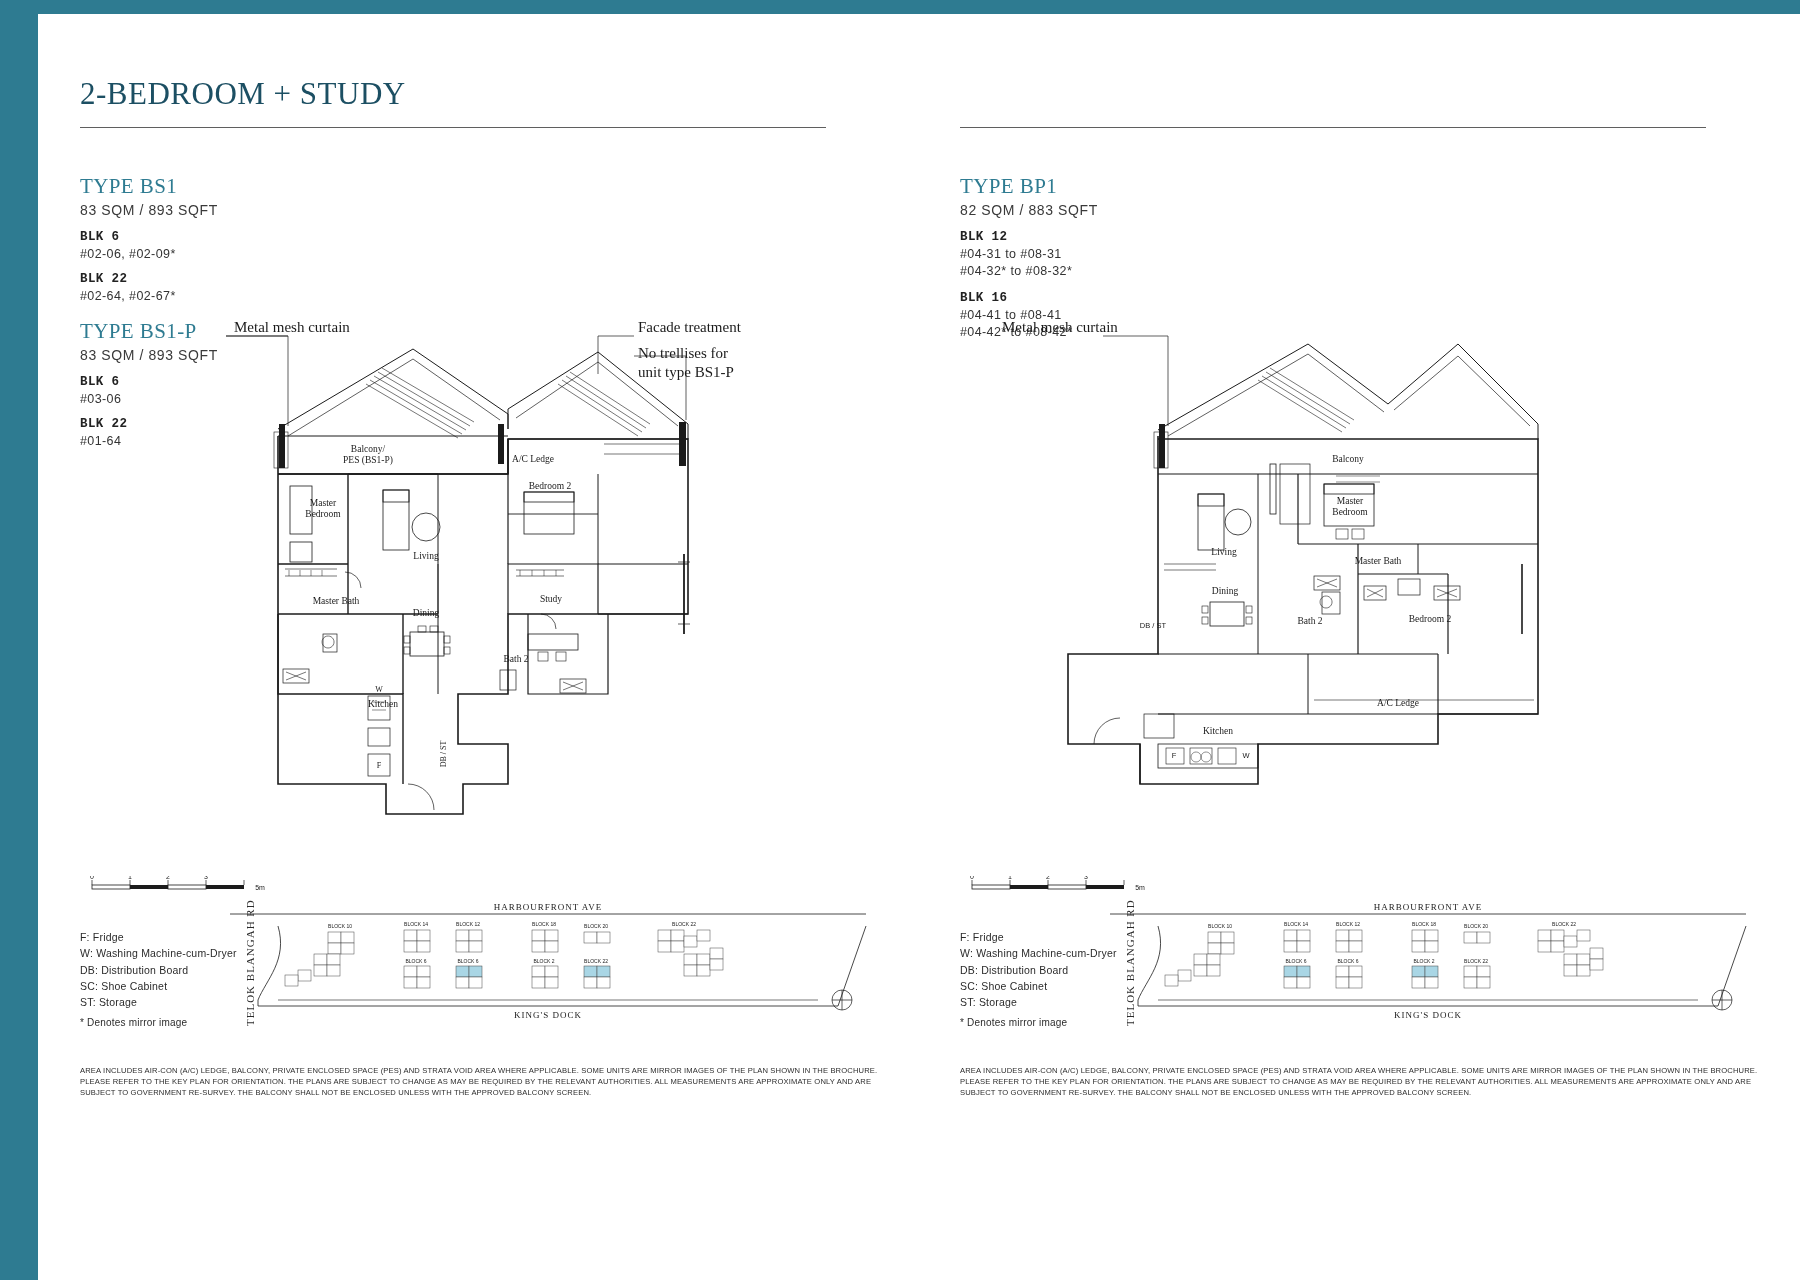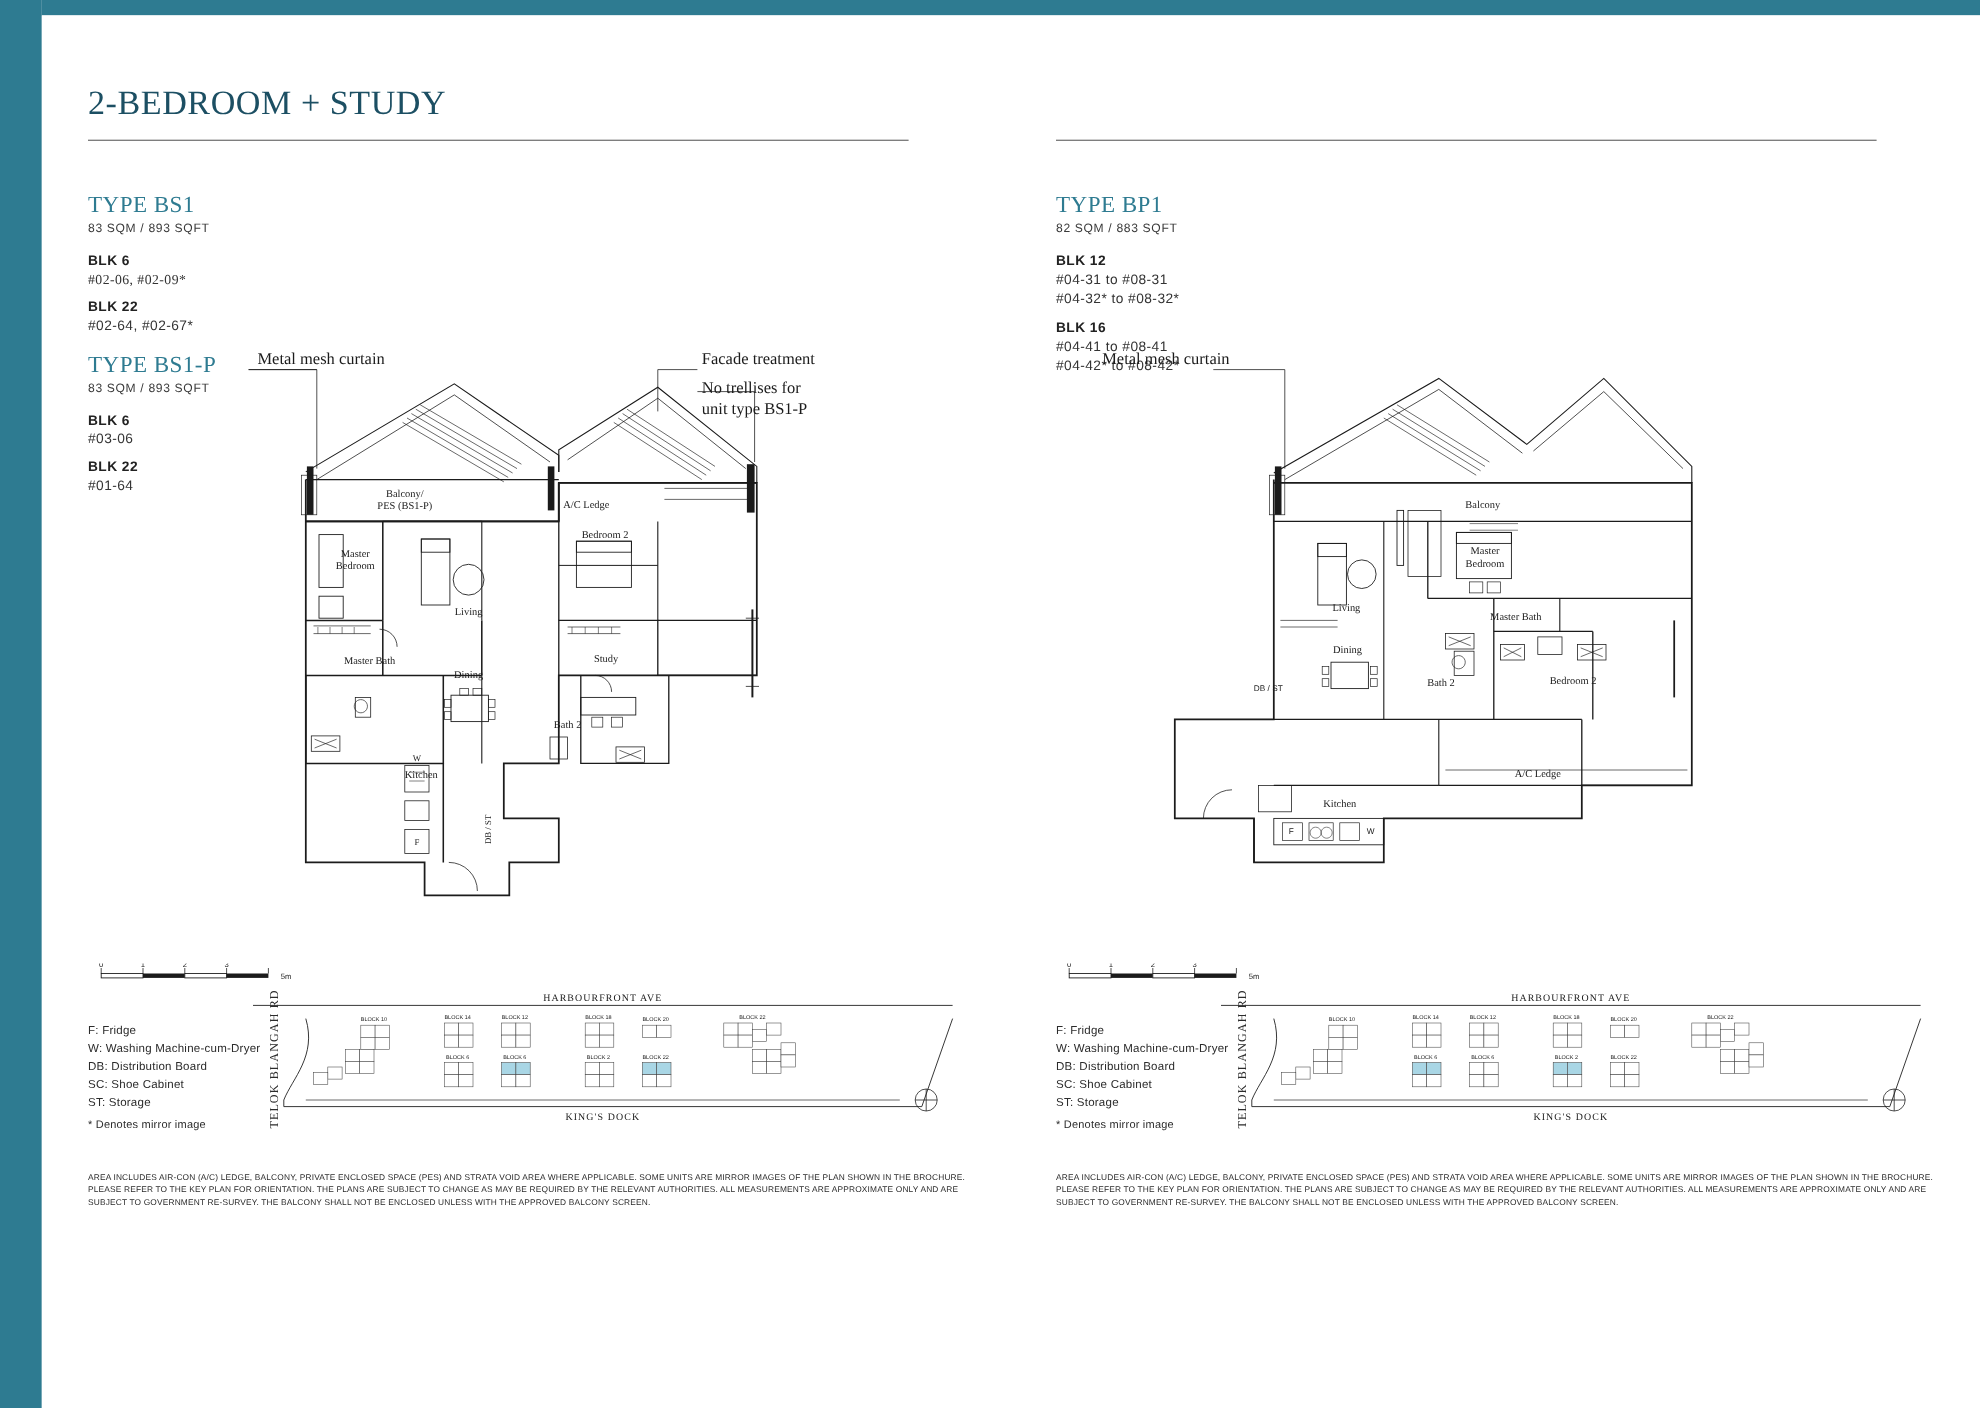--- a/index.html
+++ b/index.html
@@ -39,25 +39,25 @@
     background:#5f5f5f;
   }
 
   .type-head {
     position:absolute; left:42px;
     font-family:"Liberation Serif", serif;
     font-size:21px; color:#2e7b91; letter-spacing:0.4px;
   }
   .type-sub {
     position:absolute; left:42px;
-    font-size:11px; color:#3a3a3a; letter-spacing:0.6px;
+    font-size:14px; color:#3a3a3a; letter-spacing:0.6px;
   }
   .blk-head {
     position:absolute; left:42px;
-    font-size:12.5px; font-weight:bold; color:#222; letter-spacing:0.4px;
+    font-size:12.5px; font-weight:bold; color:#222; letter-spacing:0.4px;font-family:Liberation Mono, monospace;
   }
   .blk-line {
     position:absolute; left:42px;
     font-size:12.5px; color:#333; letter-spacing:0.4px;
   }
 
   .plan-wrap { position:absolute; left:0; top:290px; width:880px; height:520px; }
   .plan-svg { position:absolute; left:0; top:0; }
 
   .callout {
@@ -96,21 +96,21 @@
 
   <div class="panel panel-left">
 
     <div class="title">2-BEDROOM + STUDY</div>
     <div class="title-rule"></div>
 
     <div class="type-head" style="top:160px;">TYPE BS1</div>
     <div class="type-sub" style="top:188px;">83 SQM / 893 SQFT</div>
 
     <div class="blk-head" style="top:216px;">BLK 6</div>
-    <div class="blk-line" style="top:233px;font-family:Liberation Serif, serif;">#02-06, #02-09*</div>
+    <div class="blk-line" style="top:233px;">#02-06, #02-09*</div>
 
     <div class="blk-head" style="top:258px;">BLK 22</div>
     <div class="blk-line" style="top:275px;">#02-64, #02-67*</div>
 
     <div class="type-head" style="top:305px;">TYPE BS1-P</div>
     <div class="type-sub" style="top:333px;">83 SQM / 893 SQFT</div>
 
     <div class="blk-head" style="top:361px;">BLK 6</div>
     <div class="blk-line" style="top:378px;">#03-06</div>
 

